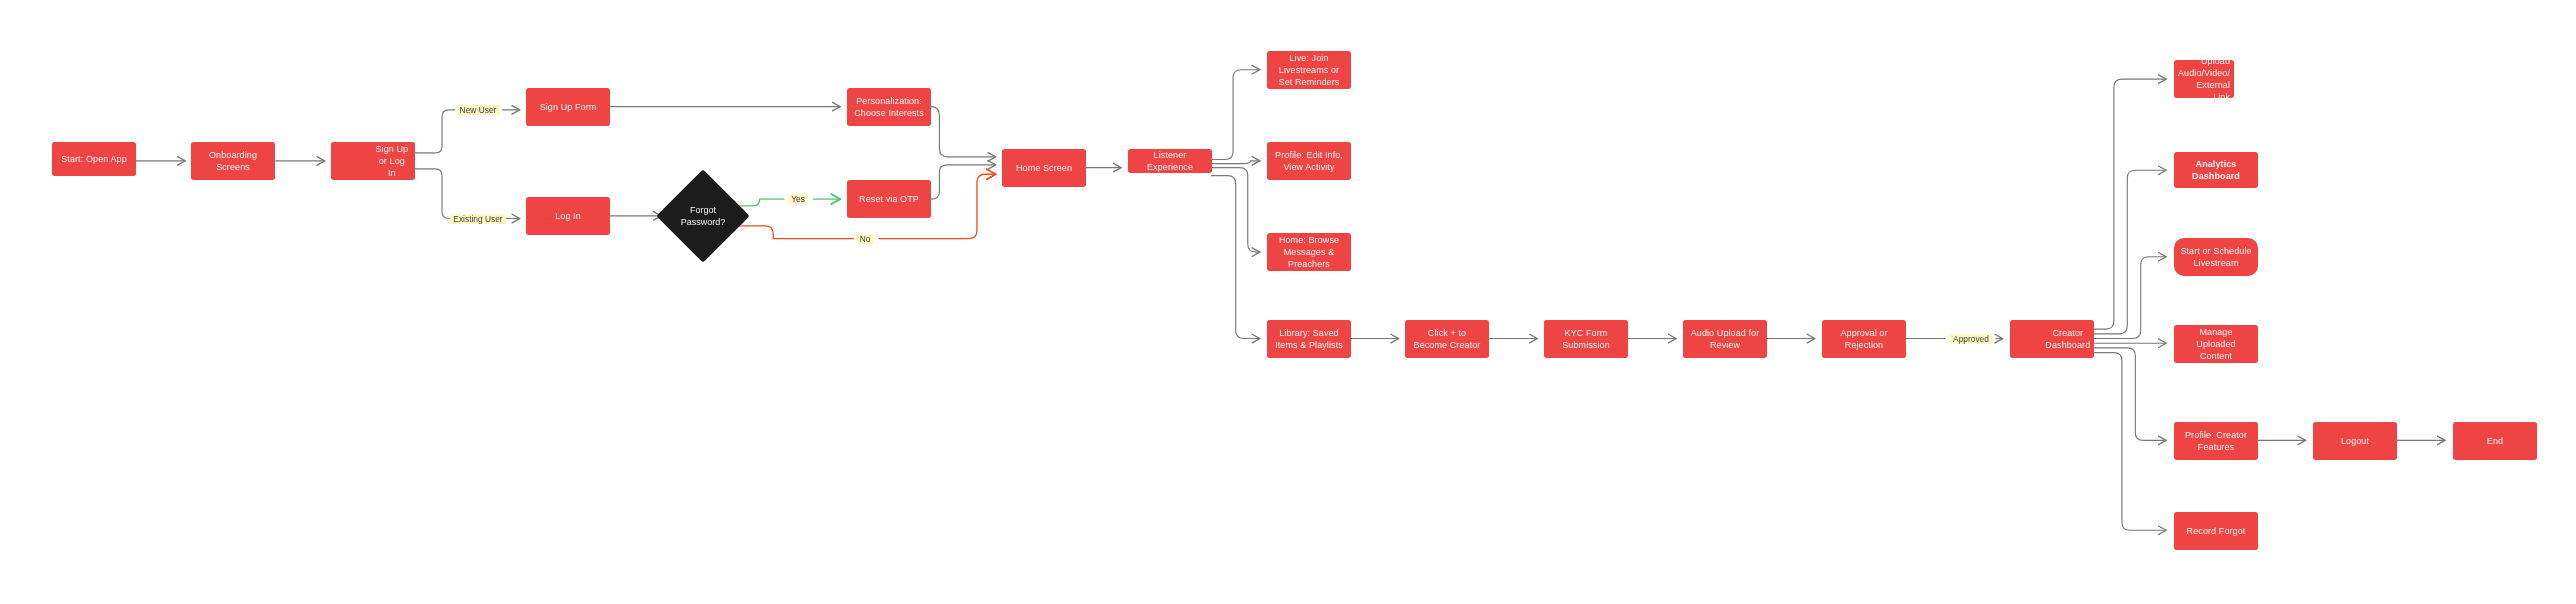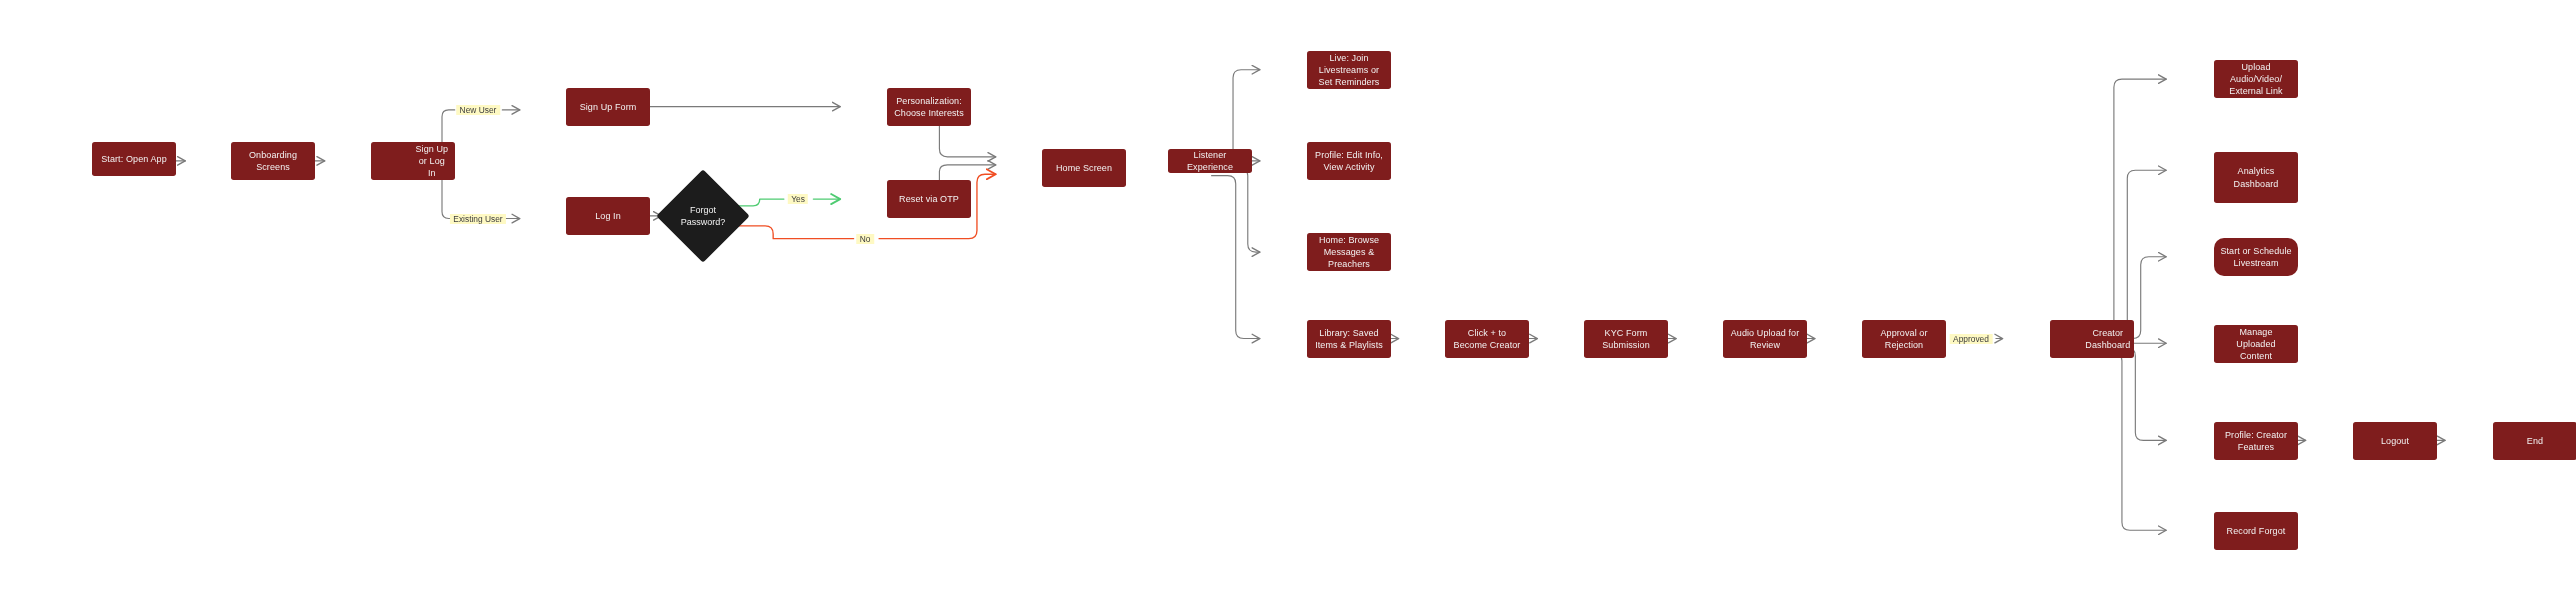--- a/index.html
+++ b/index.html
@@ -22,34 +22,33 @@
     position: absolute;
     left: 0;
     top: 0;
     width: 2576px;
     height: 604px;
     pointer-events: none;
   }
   .node {
     position: absolute;
     box-sizing: border-box;
-    background: #7f1d1d;
+    background: #ef4444;
     color: #f2f2f2;
     border-radius: 2.7px;
     display: flex;
     align-items: center;
     justify-content: center;
     text-align: center;
     font-size: 9px;
     line-height: 1.35;
     letter-spacing: 0.1px;
     padding: 2.7px 5.4px;
     font-weight: 400;
     z-index: 2;
-    margin-left: 40px;
   }
   .node-decision {
     position: absolute;
     box-sizing: border-box;
     z-index: 2;
   }
   .node-decision .diamond-shape {
     position: absolute;
     left: 0; top: 0;
     width: 100%;
@@ -187,22 +186,22 @@
   <div class="node" style="left: 1128px; top: 149px; width: 84px; height: 24px;">Listener Experience</div>
   <div class="node" style="left: 1267px; top: 51px; width: 84px; height: 38px;">Live: Join Livestreams or Set Reminders</div>
   <div class="node" style="left: 1267px; top: 142px; width: 84px; height: 38px;">Profile: Edit Info, View Activity</div>
   <div class="node" style="left: 1267px; top: 233px; width: 84px; height: 38px;">Home: Browse Messages &amp; Preachers</div>
   <div class="node" style="left: 1267px; top: 320px; width: 84px; height: 38px;">Library: Saved Items &amp; Playlists</div>
   <div class="node" style="left: 1405px; top: 320px; width: 84px; height: 38px;">Click + to Become Creator</div>
   <div class="node" style="left: 1544px; top: 320px; width: 84px; height: 38px;">KYC Form Submission</div>
   <div class="node" style="left: 1683px; top: 320px; width: 84px; height: 38px;">Audio Upload for Review</div>
   <div class="node" style="left: 1822px; top: 320px; width: 84px; height: 38px;">Approval or Rejection</div>
   <div class="node" style="left: 2010px; top: 320px; width: 84px; height: 38px; padding-left: 37px;">Creator Dashboard</div>
-  <div class="node" style="left: 2174px; top: 60px; width: 84px; height: 38px;">Upload Audio/Video/ External Link</div>
-  <div class="node" style="left: 2174px; top: 152px; width: 84px; height: 51px;">Analytics Dashboard</div>
+  <div class="node" style="left: 2174px; top: 60px; width: 60px; height: 38px; text-align: right;">Upload Audio/Video/ External Link</div>
+  <div class="node" style="left: 2174px; top: 152px; width: 84px; height: 36px; font-weight: bold;">Analytics Dashboard</div>
   <div class="node" style="left: 2174px; top: 238px; width: 84px; height: 38px; border-radius: 10px;">Start or Schedule Livestream</div>
   <div class="node" style="left: 2174px; top: 325px; width: 84px; height: 38px;">Manage Uploaded Content</div>
   <div class="node" style="left: 2174px; top: 422px; width: 84px; height: 38px;">Profile: Creator Features</div>
   <div class="node" style="left: 2313px; top: 422px; width: 84px; height: 38px;">Logout</div>
   <div class="node" style="left: 2453px; top: 422px; width: 84px; height: 38px;">End</div>
   <div class="node" style="left: 2174px; top: 512px; width: 84px; height: 38px;">Record Forgot</div>
 
   <div class="edge-label" style="left: 478px; top: 110px;">New User</div>
   <div class="edge-label" style="left: 478px; top: 219px;">Existing User</div>
   <div class="edge-label" style="left: 798px; top: 199px;">Yes</div>

